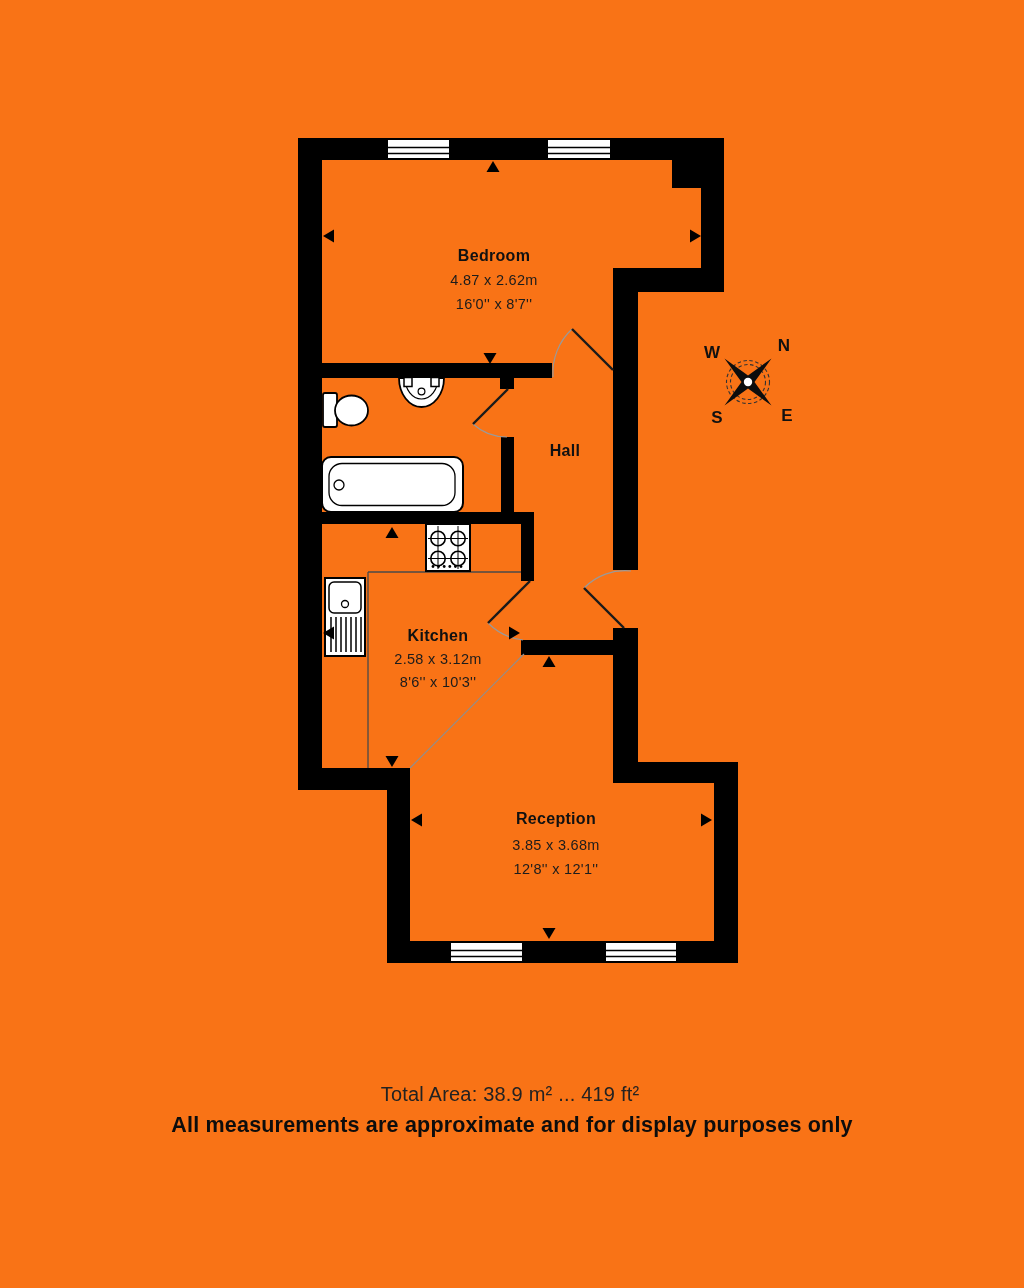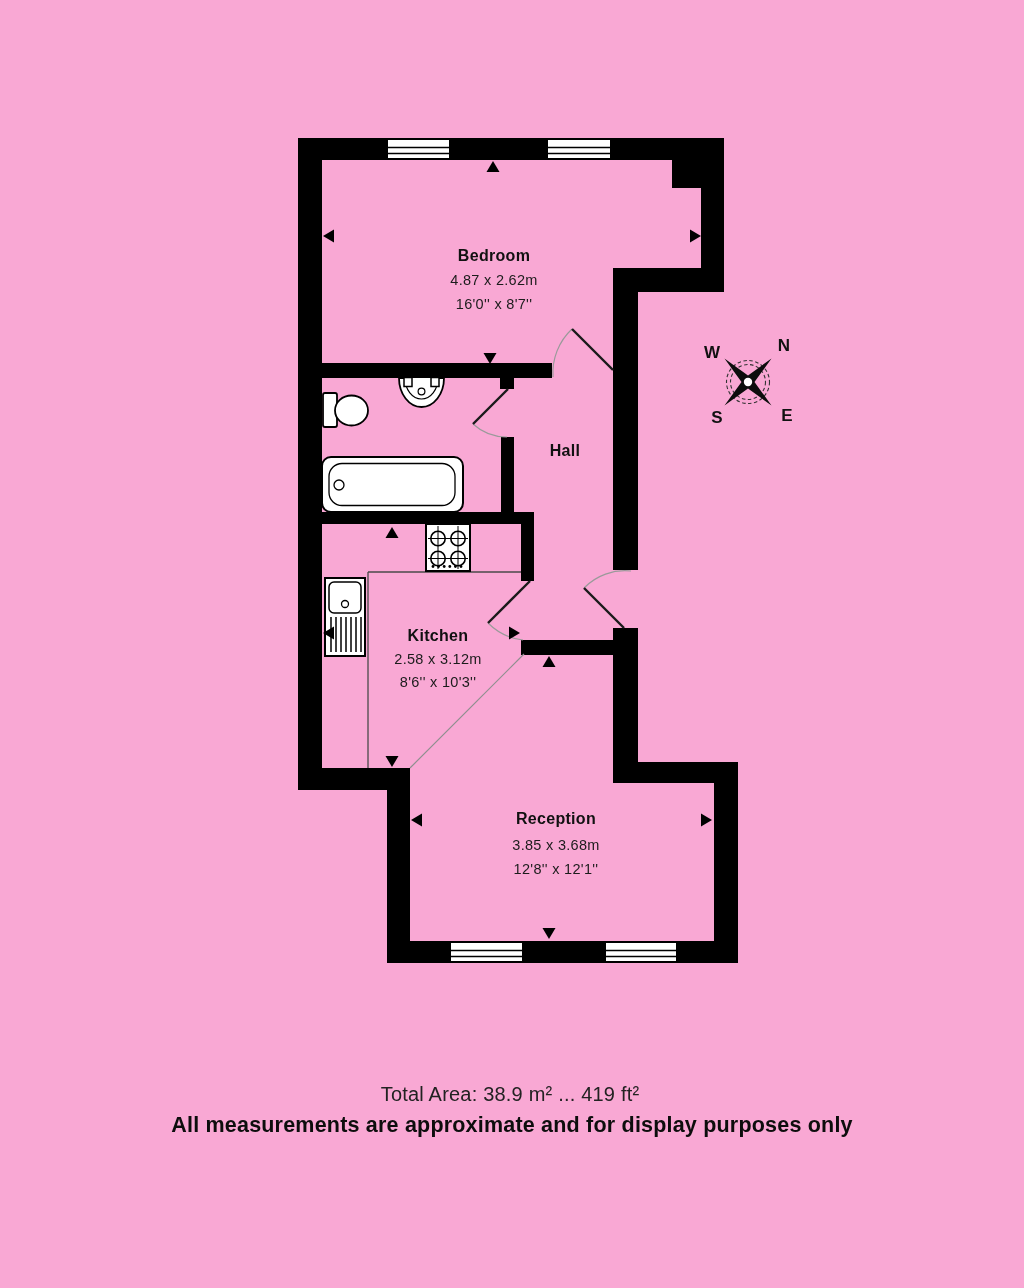--- a/index.html
+++ b/index.html
@@ -1,19 +1,19 @@
 <!DOCTYPE html>
 <html><head>
 <meta charset="utf-8">
 <style>
   html,body{margin:0;padding:0;background:#ffffff;}
   .page{
     position:relative;
     width:1024px;height:1288px;
-    background:#f9a8d4;
+    background:#f97316;
     font-family:"Liberation Sans", sans-serif;
   }
   svg{display:block;}
   text{fill:#111;}
   .room-name{font-size:16px;font-weight:bold;letter-spacing:.3px;}
   .room-dim{font-size:14.5px;font-weight:400;fill:#1c1c1c;letter-spacing:.3px;}
   .compass-letter{font-size:17px;font-weight:bold;}
   .footer-area{font-size:20px;font-weight:400;fill:#222;letter-spacing:.2px;}
   .footer-disclaimer{font-size:21.5px;font-weight:bold;fill:#0d0d0d;letter-spacing:.2px;}
   .wall{fill:#000000;}

